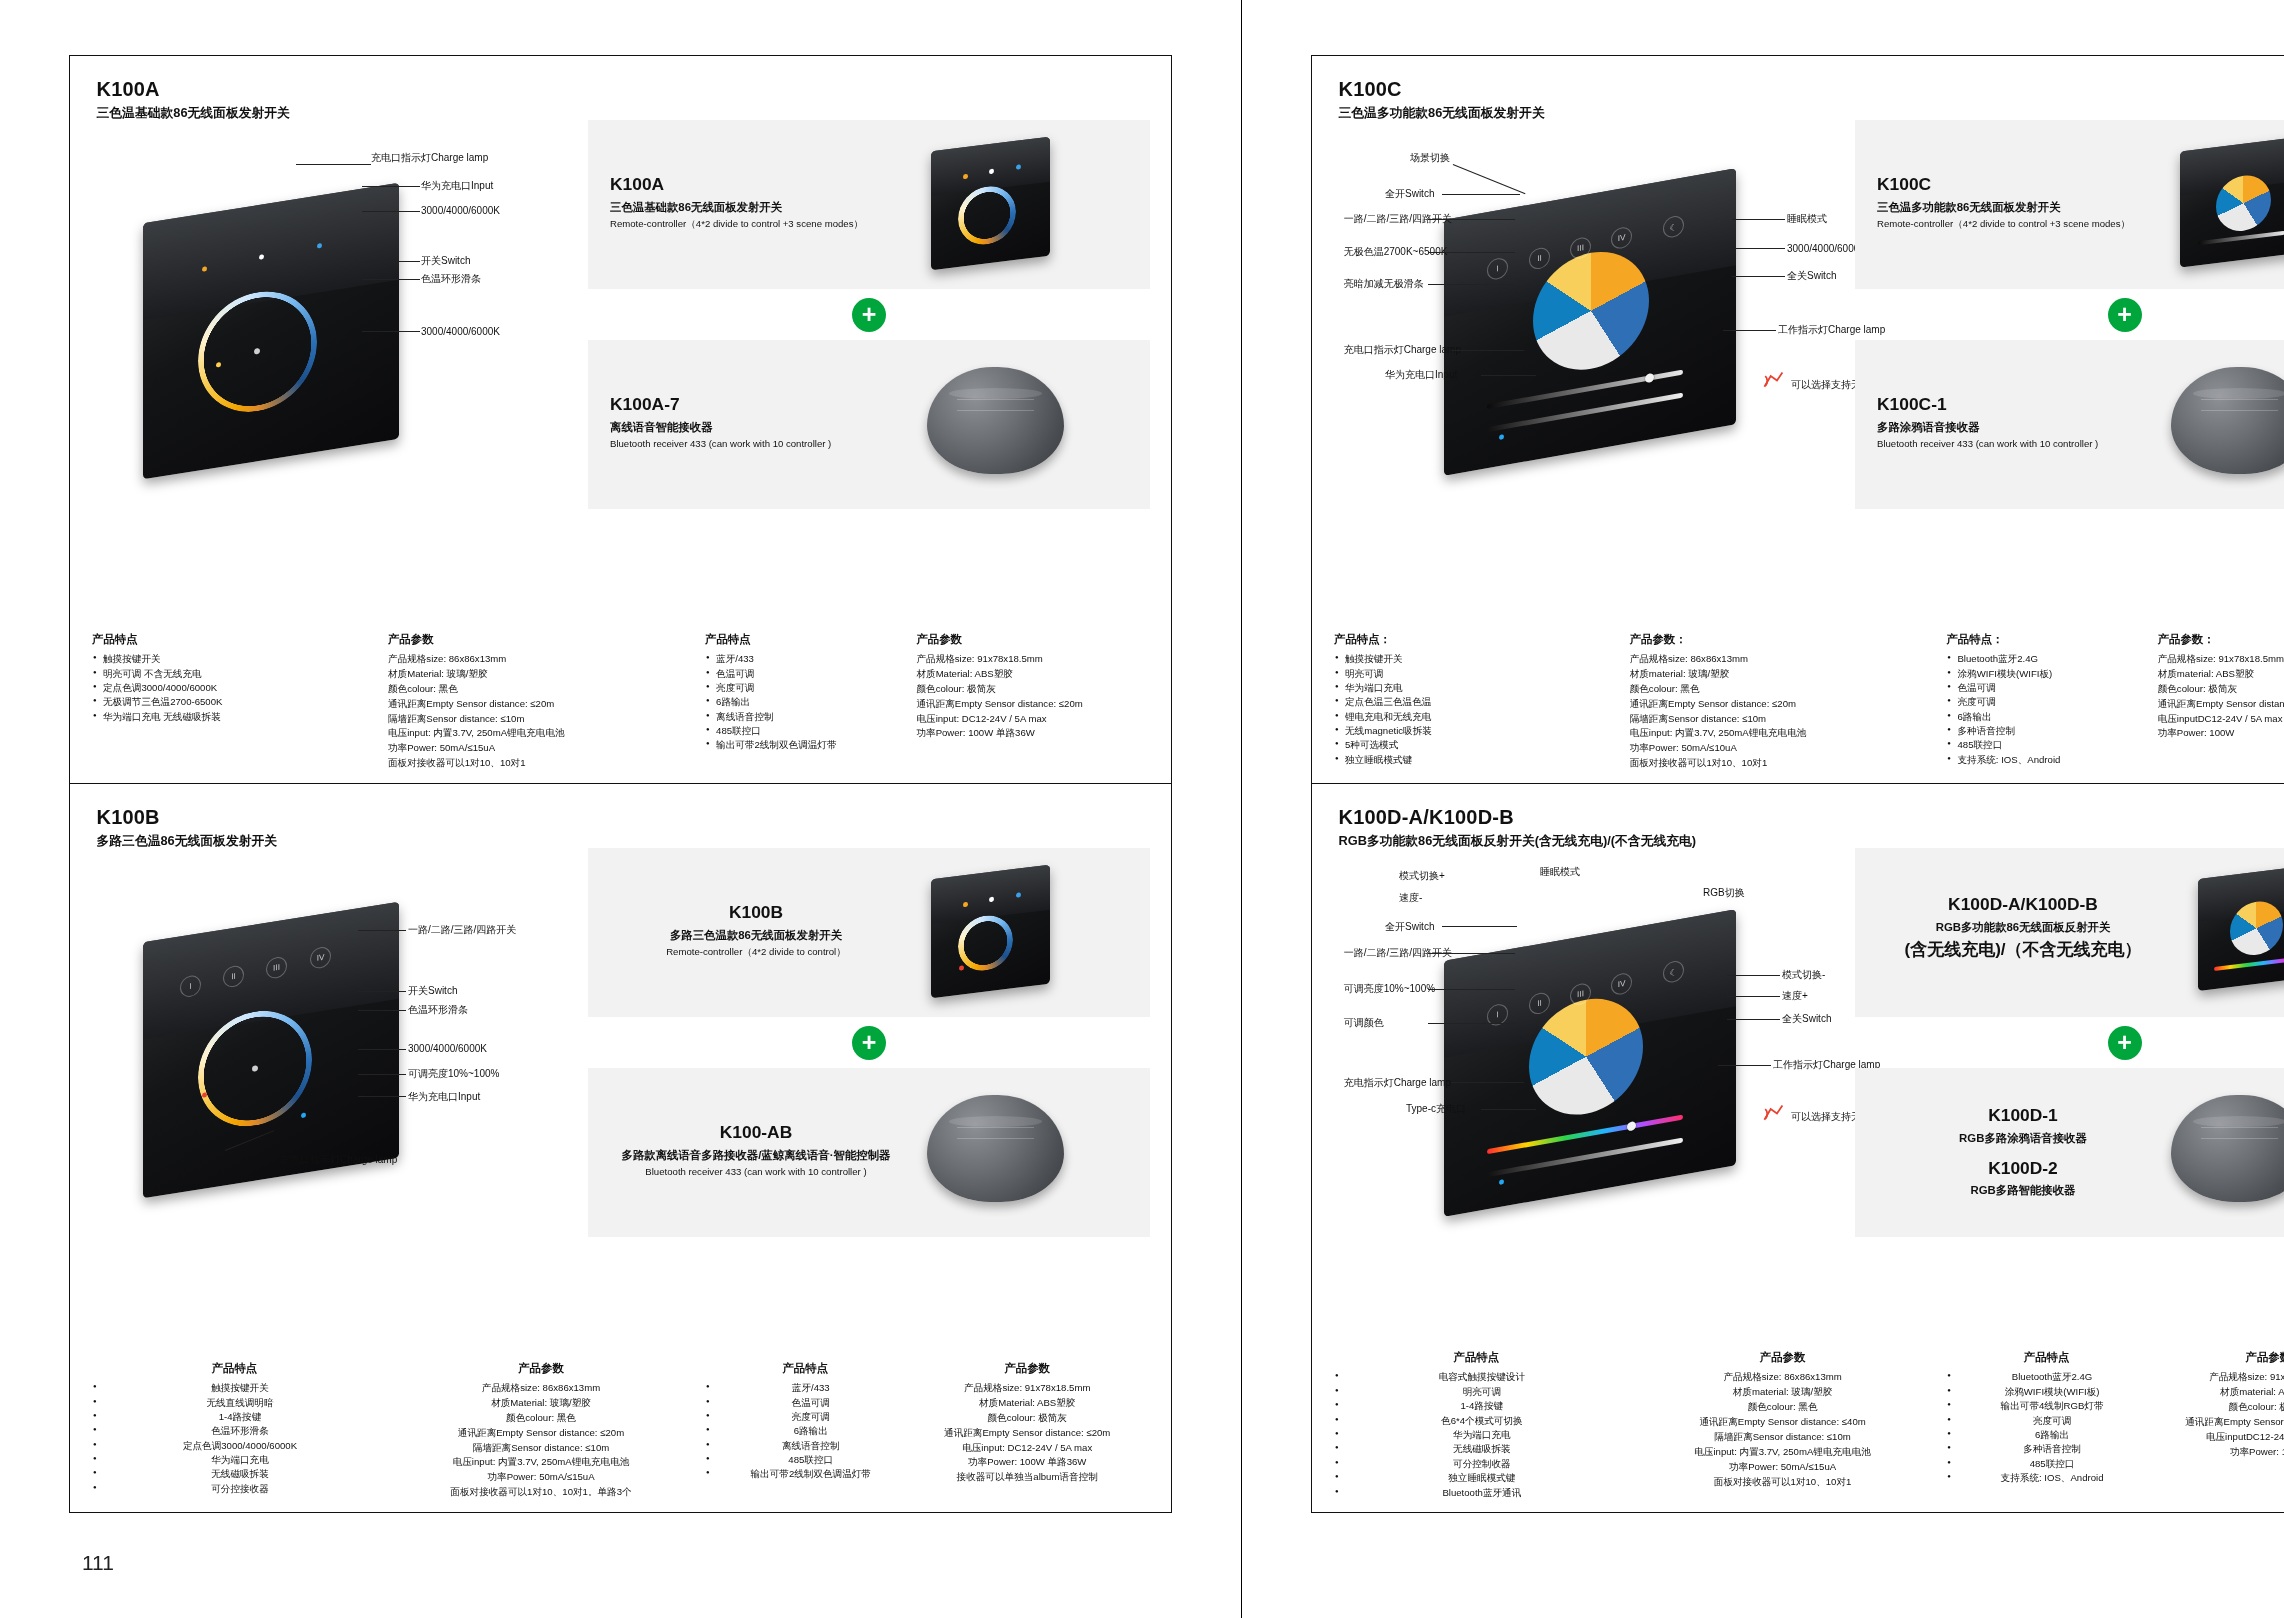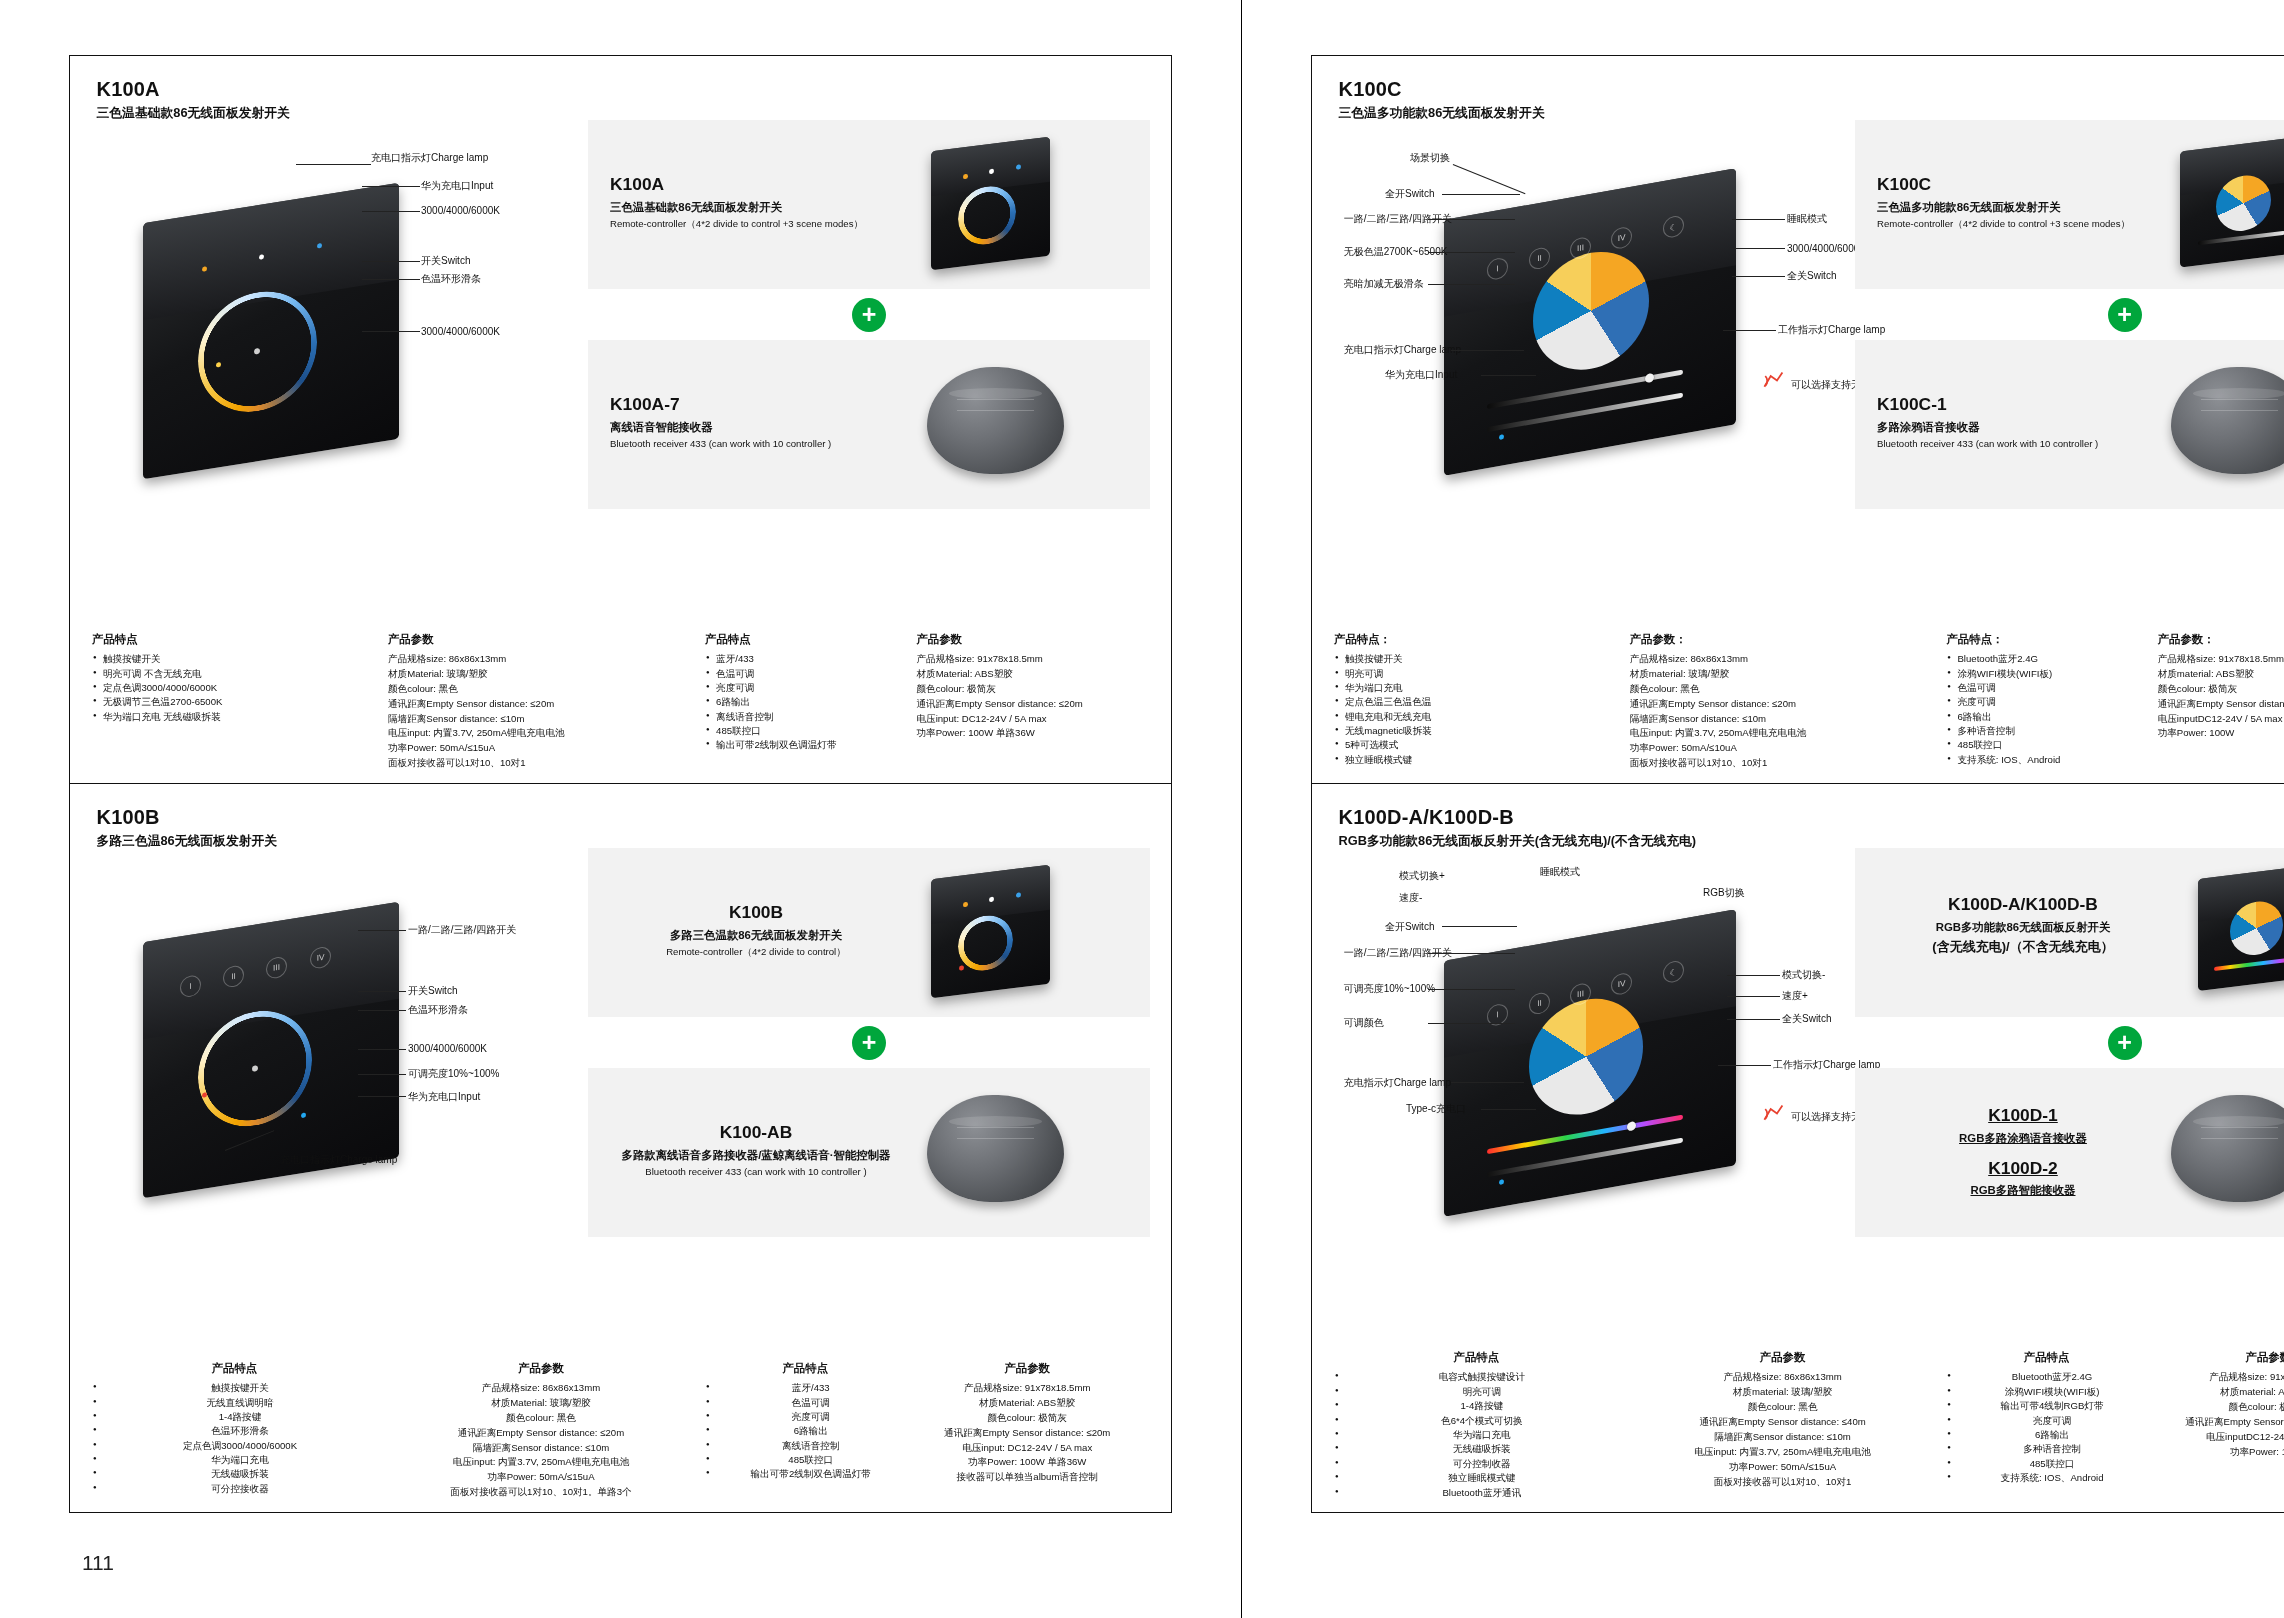--- a/index.html
+++ b/index.html
@@ -152,21 +152,21 @@
     position: relative;
     background: #f2f2f2;
     height: 169px;
     margin-bottom: 0;
   }
   .thumbbox .tb-img { position: absolute; right: 18px; top: 0; bottom: 0; width: 283px; }
   .thumbbox .tb-text { position: absolute; left: 22px; top: 54px; width: 292px; }
   .tb-title { font-size: 17.4px; font-weight: bold; margin-bottom: 4.6px; }
   .tb-sub { font-size: 11.4px; font-weight: bold; margin-bottom: 3.7px; }
   .tb-en { font-size: 9.6px; color: #111; }
-  .tb-sub2 { font-size: 13px; font-weight: bold; margin-top: 1.8px;}
+  .tb-sub2 { font-size: 17px; font-weight: bold; margin-top: 1.8px;}
 
   .plus-wrap {
     position: relative; height: 51px;
   }
   .plus {
     position: absolute; left: 50%; top: 50%; transform: translate(-50%,-50%);
     width: 34px; height: 34px; border-radius: 50%;
     background: #00a63c; color: #fff;
     display: flex; align-items: center; justify-content: center;
     font-size: 25px; line-height: 1; font-weight: bold;
@@ -659,21 +659,21 @@
               <div class="plus">+</div>
             </div>
 
             <div class="thumbbox">
               <div class="tb-img">
                 <div class="receiver" style="left:78px; top:27px; width:137px; height:107px;">
                   <div class="recv-line" style="left:22%; top:30%; width:56%;"></div>
                   <div class="recv-line" style="left:22%; top:40%; width:56%;"></div>
                 </div>
               </div>
-              <div class="tb-text" style="top:37px;text-decoration:underline;">
+              <div class="tb-text" style="top:37px;">
                 <div class="tb-title">K100D-1</div>
                 <div class="tb-sub">RGB多路涂鸦语音接收器</div>
                 <div class="tb-title" style="margin-top:12px;">K100D-2</div>
                 <div class="tb-sub">RGB多路智能接收器</div>
               </div>
             </div>
           </div>
 
           <div class="specs">
             <div class="spec-col c1">

